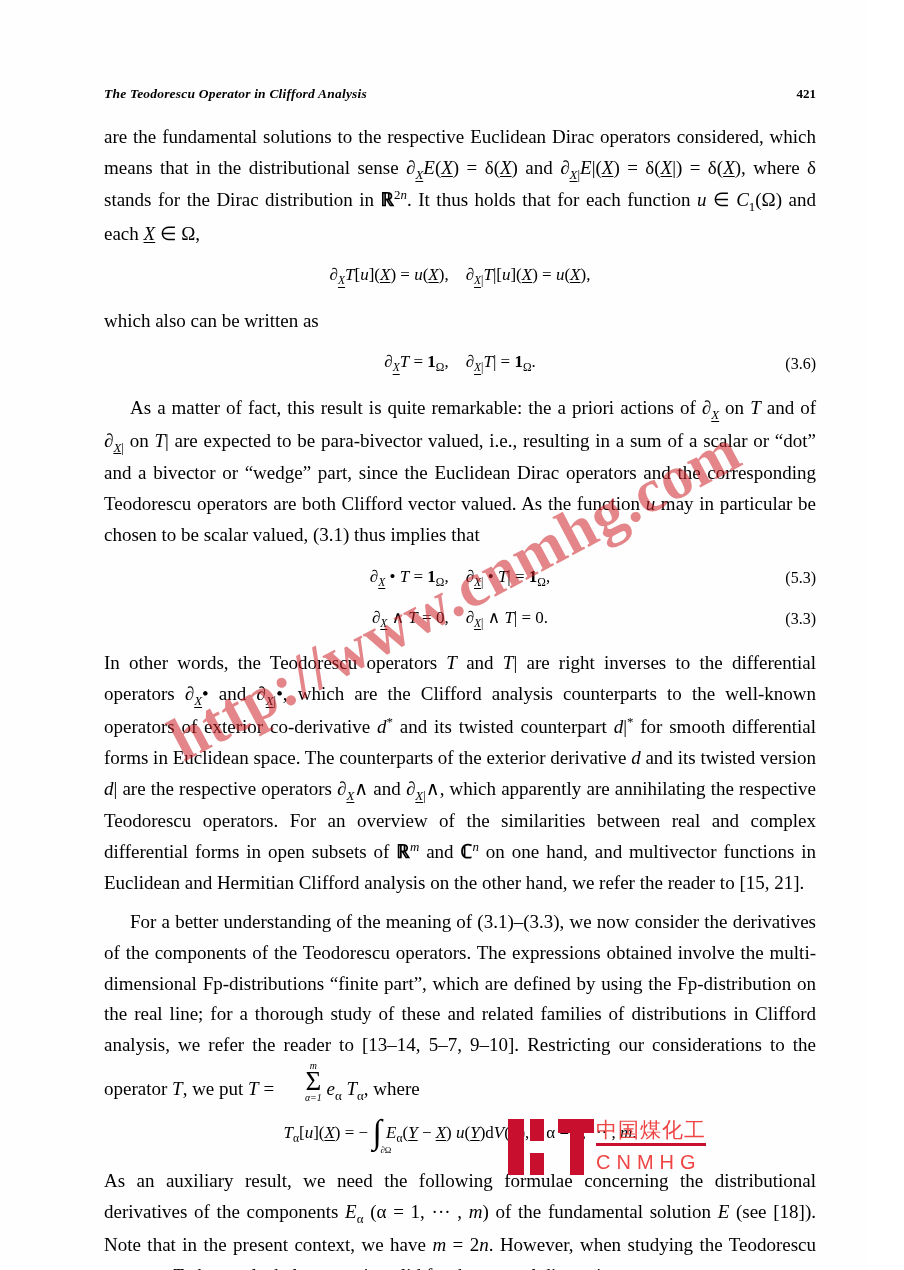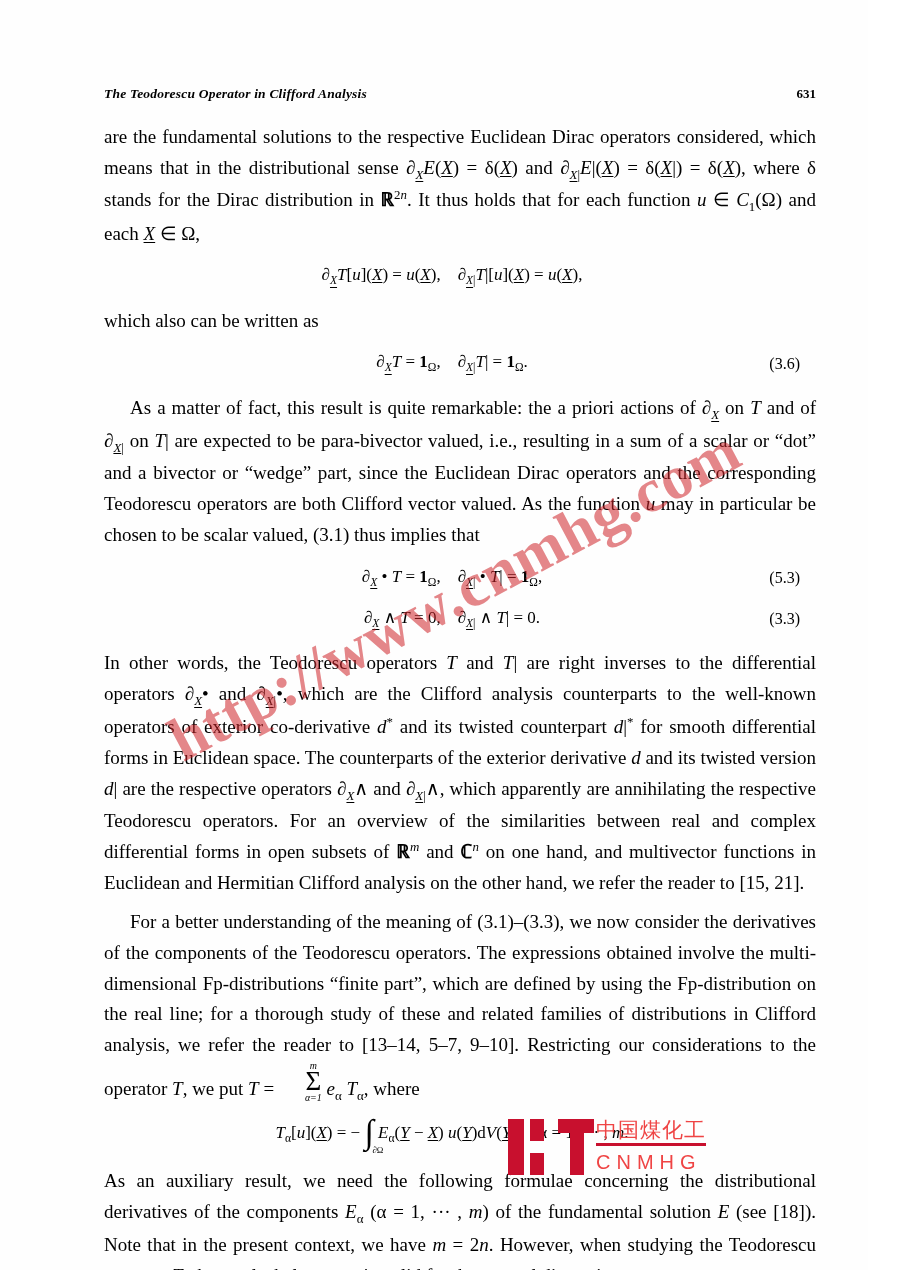--- a/index.html
+++ b/index.html
@@ -51,21 +51,21 @@
     margin: 0 0 8px 0;
     text-indent: 0;
   }
   p.body.indent {
     text-indent: 26px;
   }
   .eq {
     position: relative;
     text-align: center;
     font-size: 17px;
-    margin: 16px 16px 18px 0;
+    margin: 16px 0 18px 0;
   }
   .eq .eqno {
     position: absolute;
     right: 0;
     top: 50%;
     transform: translateY(-50%);
     font-size: 16px;
   }
   .eq-inner {
     display: inline-block;
@@ -148,21 +148,21 @@
 </style>
 </head>
 <body>
 
 <div class="page">
 
   <div class="content">
 
     <div class="runhead">
       <div class="rh-title">The Teodorescu Operator in Clifford Analysis</div>
-      <div class="rh-page">631</div>
+      <div class="rh-page">421</div>
     </div>
 
     <p class="body">
       are the fundamental solutions to the respective Euclidean Dirac operators considered, which
       means that in the distributional sense ∂<sub class="mi under">X</sub><span class="mi">E</span>(<span class="mi under">X</span>) = δ(<span class="mi under">X</span>) and ∂<sub class="mi under">X</sub><sub>|</sub><span class="mi">E</span>|(<span class="mi under">X</span>) = δ(<span class="mi under">X</span>|) = δ(<span class="mi under">X</span>), where
       δ stands for the Dirac distribution in <span class="bb">ℝ</span><sup>2<span class="mi">n</span></sup>. It thus holds that for each function <span class="mi">u</span> ∈ <span class="mi">C</span><sub>1</sub>(Ω) and
       each <span class="mi under">X</span> ∈ Ω,
     </p>
 
     <div class="eq">

